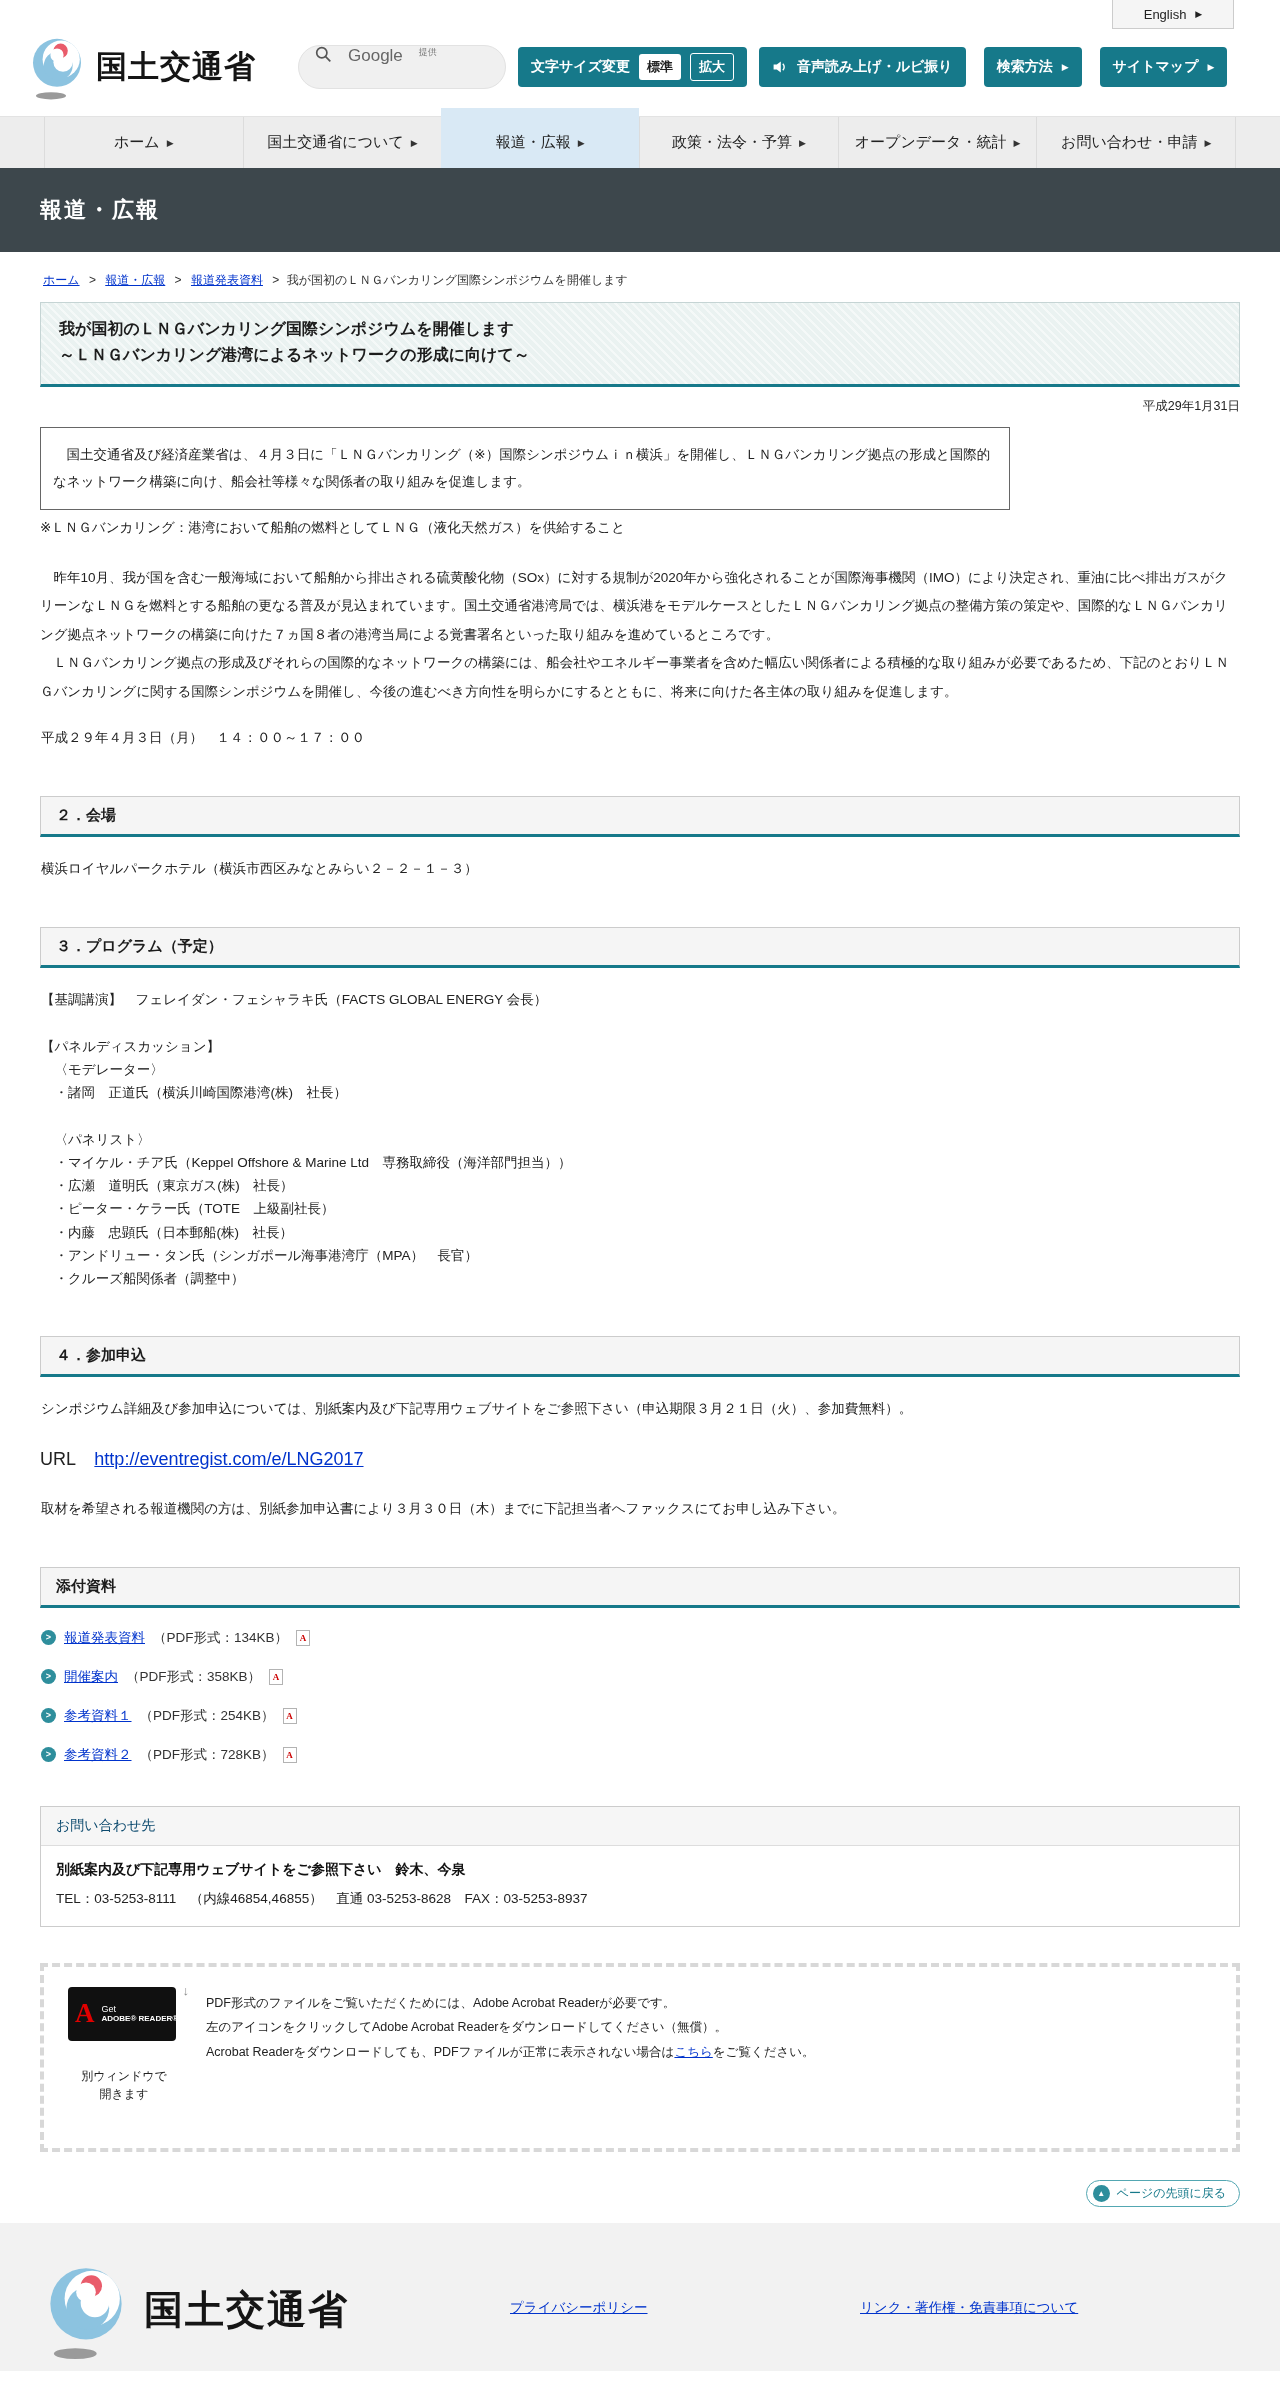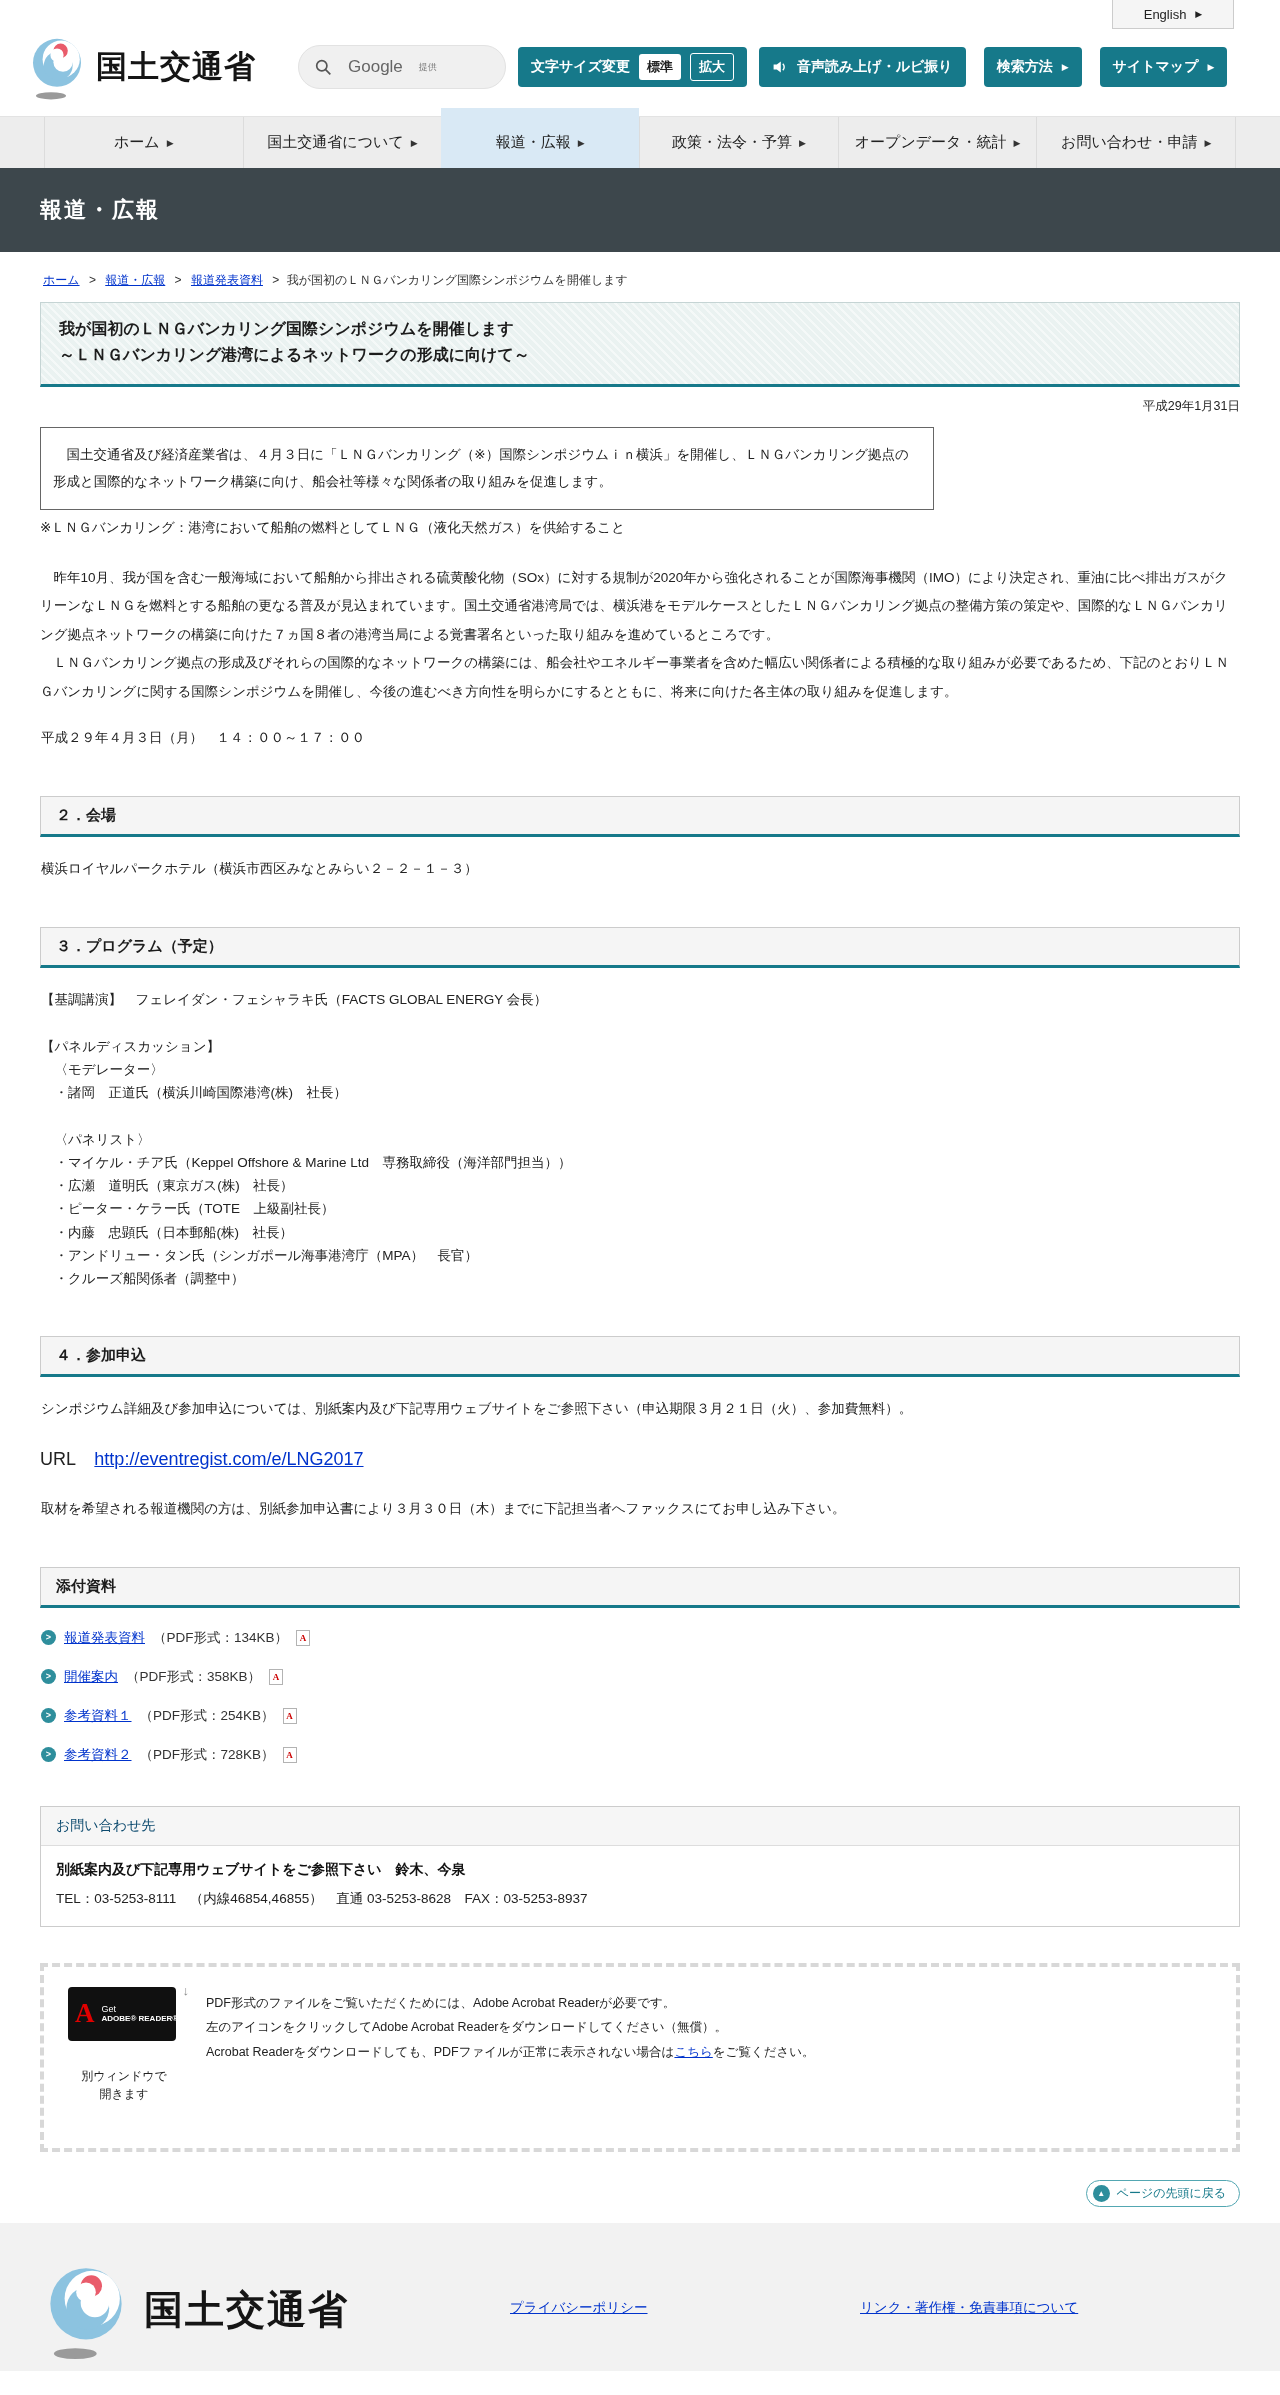--- a/index.html
+++ b/index.html
@@ -22,21 +22,21 @@
   .english-btn .arr { font-size:9px; }
 
   
   .header { display:flex; align-items:center; padding:4px 46px 16px 26px; }
   .logo { display:flex; align-items:center; gap:8px; cursor:pointer; }
   .logo svg { width:62px; height:66px; }
   .logo-text { font-size:31px; font-weight:bold; color:#151515; letter-spacing:1px; }
   .search-pill {
     margin-left:42px; width:208px; height:44px; border-radius:22px;
     background:#f0f0f0; border:1px solid #e2e2e2;
-    display:flex; align-items:center; padding:0 16px; gap:16px; cursor:pointer;
+    display:flex; padding:0 16px; gap:16px; cursor:pointer;
   }
   .search-pill .g-word { font-size:17px; color:#666; }
   .search-pill .g-sub { font-size:9px; color:#777; }
   .teal-btn {
     background:#16798a; color:#fff; border-radius:4px; height:40px;
     display:flex; align-items:center; padding:0 13px; gap:9px;
     font-size:14px; font-weight:bold; cursor:pointer; white-space:nowrap;
   }
   .teal-btn .arr { font-size:9px; }
   .fs-btn { border-radius:3px; padding:4px 8px; font-size:13px; cursor:pointer; }
@@ -73,21 +73,21 @@
     margin-top:13px;
     background:#eaf2f1;
     background-image:repeating-linear-gradient(45deg, rgba(255,255,255,.5) 0 2px, transparent 2px 6px);
     border:1px solid #c5d4d4; border-bottom:3px solid #16798a;
     padding:13px 18px 15px; font-size:16px; font-weight:bold; color:#1c1c1c; line-height:1.65;
   }
 
   .date-line { text-align:right; font-size:12.5px; margin:11px 0 12px; color:#222; }
 
   .summary-box {
-    width:894px; border:1px solid #666; padding:13px 12px;
+    width:970px; border:1px solid #666; padding:13px 12px;
     font-size:13.5px; line-height:2.05; color:#222;
   }
   .note-line { font-size:13.5px; margin-top:9px; color:#222; }
   .body-text { margin-top:27px; font-size:13.5px; line-height:2.1; color:#222; white-space:pre-line; }
 
   .sec-header {
     margin-top:46px; background:#f5f5f5; border:1px solid #ccc; border-bottom:3px solid #16798a;
     padding:9px 15px; font-size:15px; font-weight:bold; color:#1c1c1c;
   }
   .sec-body { font-size:13.5px; color:#222; margin:20px 1px 0; line-height:1.8; }

